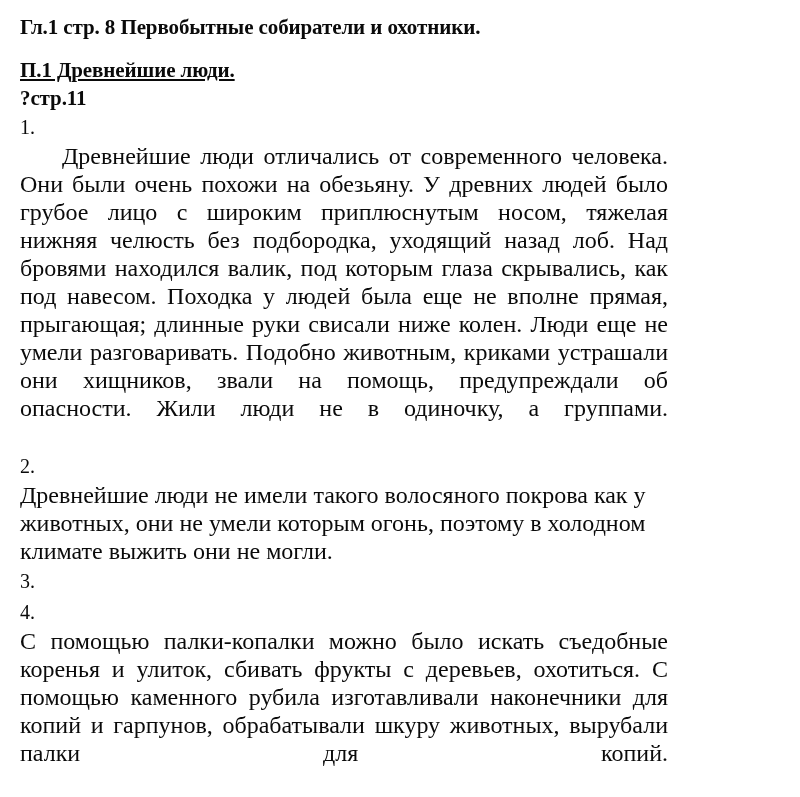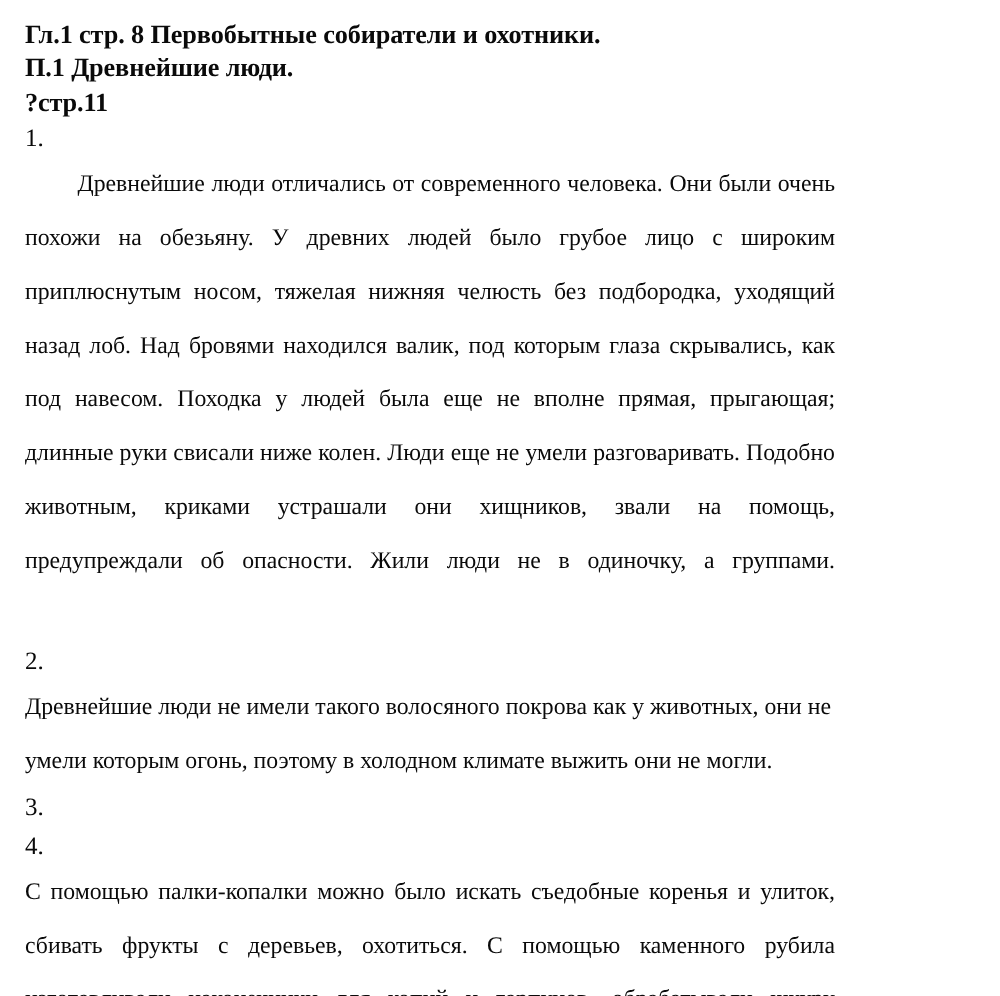--- a/index.html
+++ b/index.html
@@ -25,36 +25,37 @@
   }
 
   .heading {
     font-weight: bold;
     font-size: 21px;
     line-height: 26px;
     letter-spacing: -0.1px;
     white-space: nowrap;
   }
   .heading.h-sub {
-    margin-top: 1px;
+    margin-top: 17px;
+    text-decoration: underline;
   }
   .heading.h-ref {
     margin-top: 2px;
   }
 
   .num {
     font-size: 20px;
     line-height: 29px;
     font-weight: normal;
     margin-top: 2px;
   }
 
   .para {
-    font-size: 19px;
-    line-height: 43px;
+    font-size: 24px;
+    line-height: 28px;
     text-align: justify;
     text-justify: inter-word;
     margin: 0;
     hyphens: manual;
     font-family: Liberation Serif, serif;
   }
   .para.first-indent {
     text-indent: 42px;
   }
   .para.plain {

